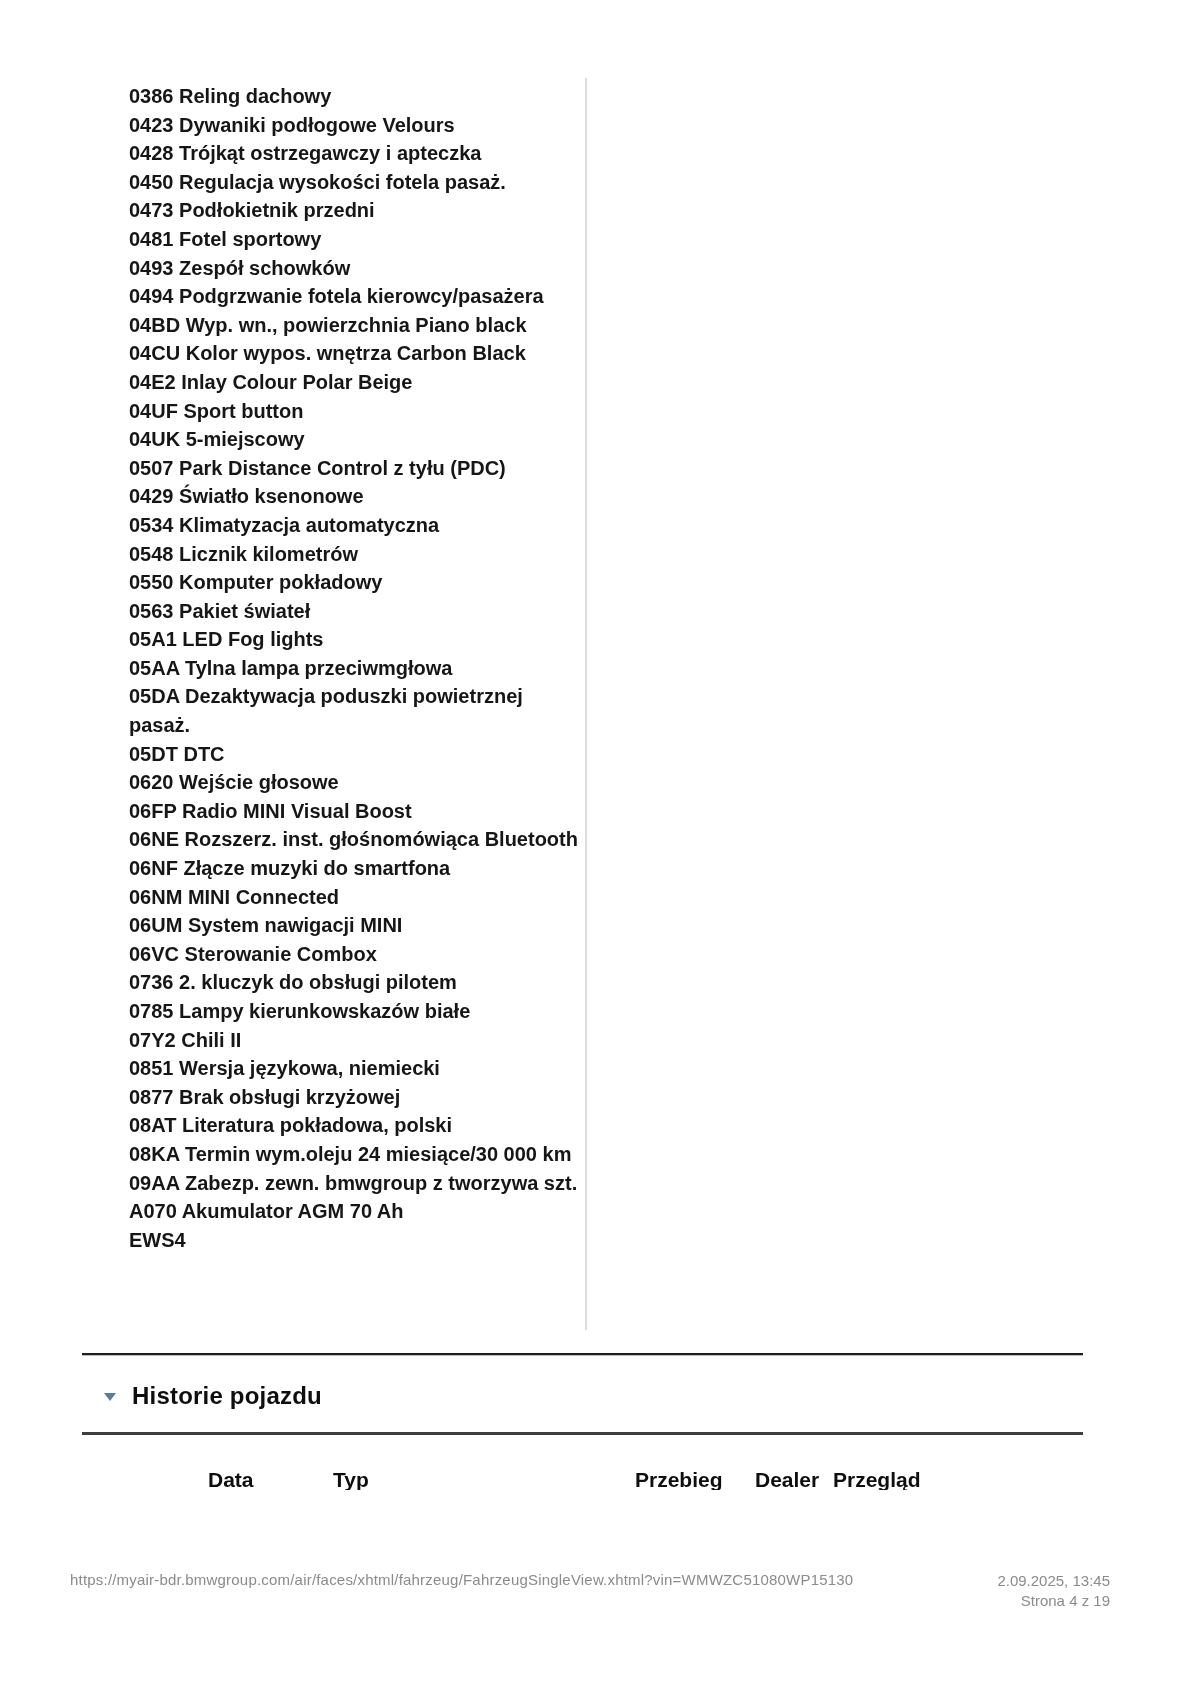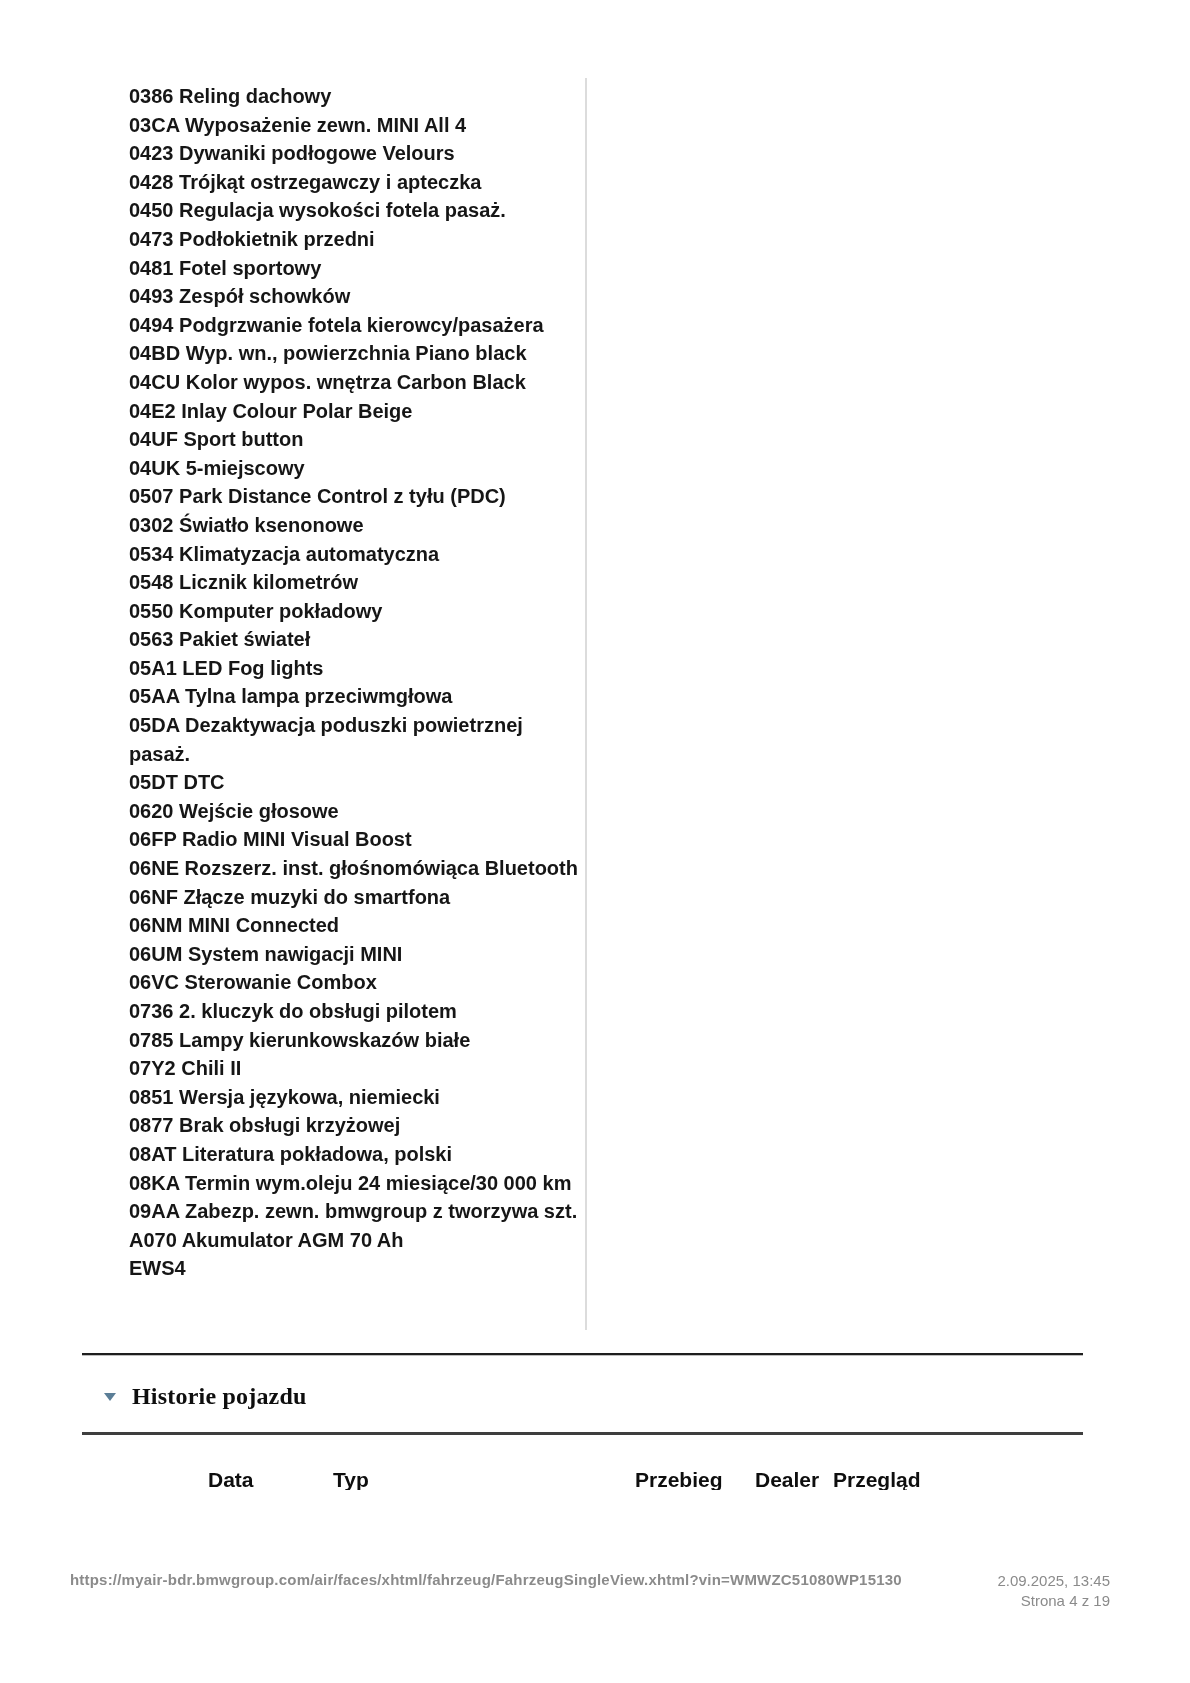--- a/index.html
+++ b/index.html
@@ -55,21 +55,20 @@
   }
 
   
   .section-header {
     position: absolute;
     left: 104px;
     top: 1380px;
     height: 32px;
     display: flex;
     align-items: center;
-    font-family: Liberation Serif, serif;
   }
   .collapse-triangle {
     width: 0;
     height: 0;
     border-left: 6px solid transparent;
     border-right: 6px solid transparent;
     border-top: 8px solid #5b7e97;
     margin-right: 16px;
     margin-top: 2px;
   }
@@ -107,53 +106,51 @@
 
   
   .footer-url {
     position: absolute;
     left: 70px;
     top: 1571px;
     font-size: 15px;
     letter-spacing: 0.2px;
     color: #8b8b8b;
     white-space: nowrap;
-    font-weight: bold;
   }
   .footer-right {
     position: absolute;
     right: 80px;
     top: 1571px;
     text-align: right;
     font-size: 15px;
     line-height: 20px;
     color: #8b8b8b;
     white-space: nowrap;
   }
 </style>
 </head>
 <body>
 
 <div class="equipment-list">
     <div class="equipment-line">0386 Reling dachowy</div>
-    <div class="equipment-line">03CA Wyposażenie zewn. MINI All 4</div>
     <div class="equipment-line">0423 Dywaniki podłogowe Velours</div>
     <div class="equipment-line">0428 Trójkąt ostrzegawczy i apteczka</div>
     <div class="equipment-line">0450 Regulacja wysokości fotela pasaż.</div>
     <div class="equipment-line">0473 Podłokietnik przedni</div>
     <div class="equipment-line">0481 Fotel sportowy</div>
     <div class="equipment-line">0493 Zespół schowków</div>
     <div class="equipment-line">0494 Podgrzwanie fotela kierowcy/pasażera</div>
     <div class="equipment-line">04BD Wyp. wn., powierzchnia Piano black</div>
     <div class="equipment-line">04CU Kolor wypos. wnętrza Carbon Black</div>
     <div class="equipment-line">04E2 Inlay Colour Polar Beige</div>
     <div class="equipment-line">04UF Sport button</div>
     <div class="equipment-line">04UK 5-miejscowy</div>
     <div class="equipment-line">0507 Park Distance Control z tyłu (PDC)</div>
-    <div class="equipment-line">0302 Światło ksenonowe</div>
+    <div class="equipment-line">0429 Światło ksenonowe</div>
     <div class="equipment-line">0534 Klimatyzacja automatyczna</div>
     <div class="equipment-line">0548 Licznik kilometrów</div>
     <div class="equipment-line">0550 Komputer pokładowy</div>
     <div class="equipment-line">0563 Pakiet świateł</div>
     <div class="equipment-line">05A1 LED Fog lights</div>
     <div class="equipment-line">05AA Tylna lampa przeciwmgłowa</div>
     <div class="equipment-line">05DA Dezaktywacja poduszki powietrznej</div>
     <div class="equipment-line">pasaż.</div>
     <div class="equipment-line">05DT DTC</div>
     <div class="equipment-line">0620 Wejście głosowe</div>

